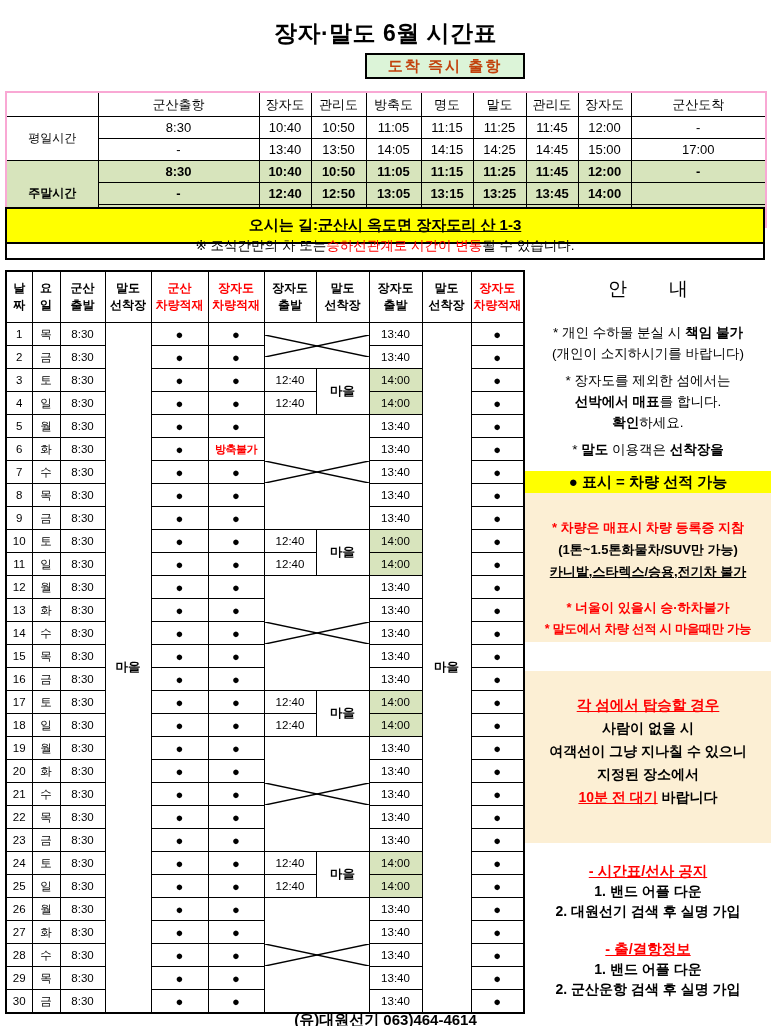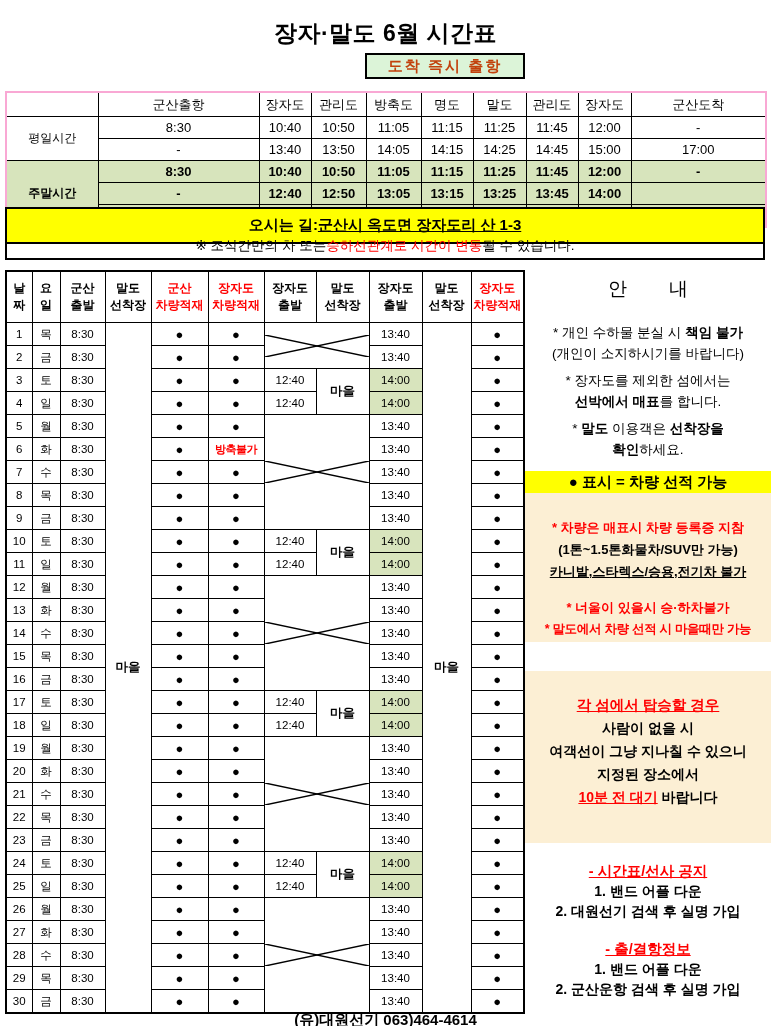--- a/index.html
+++ b/index.html
@@ -552,25 +552,25 @@
     <div class="panel-title">안        내</div>
 
     <div class="pl" style="margin-top:22px">
       <span>* 개인 수하물 분실 시 </span><span class="b">책임 불가</span>
     </div>
     <div class="pl">(개인이 소지하시기를 바랍니다)</div>
     <div class="pl mt">* 장자도를 제외한 섬에서는</div>
     <div class="pl">
       <span class="b">선박에서 매표</span><span>를 합니다.</span>
     </div>
+    <div class="pl">
+      <span class="b">확인</span><span>하세요.</span>
+    </div>
     <div class="pl mt">
       <span>* </span><span class="b">말도</span><span> 이용객은 </span><span class="b">선착장을</span>
-    </div>
-    <div class="pl">
-      <span class="b">확인</span><span>하세요.</span>
     </div>
 
     <div class="ybar">● 표시 = 차량 선적 가능</div>
 
     <div class="cream">
       <div class="cl first red">* 차량은 매표시 차량 등록증 지참</div>
       <div class="cl">(1톤~1.5톤화물차/SUV만 가능)</div>
       <div class="cl u">카니발,스타렉스/승용,전기차 불가</div>
       <div class="cl gap red">* 너울이 있을시 승·하차불가</div>
       <div class="cl red narrow">* 말도에서 차량 선적 시 마을때만 가능</div>

